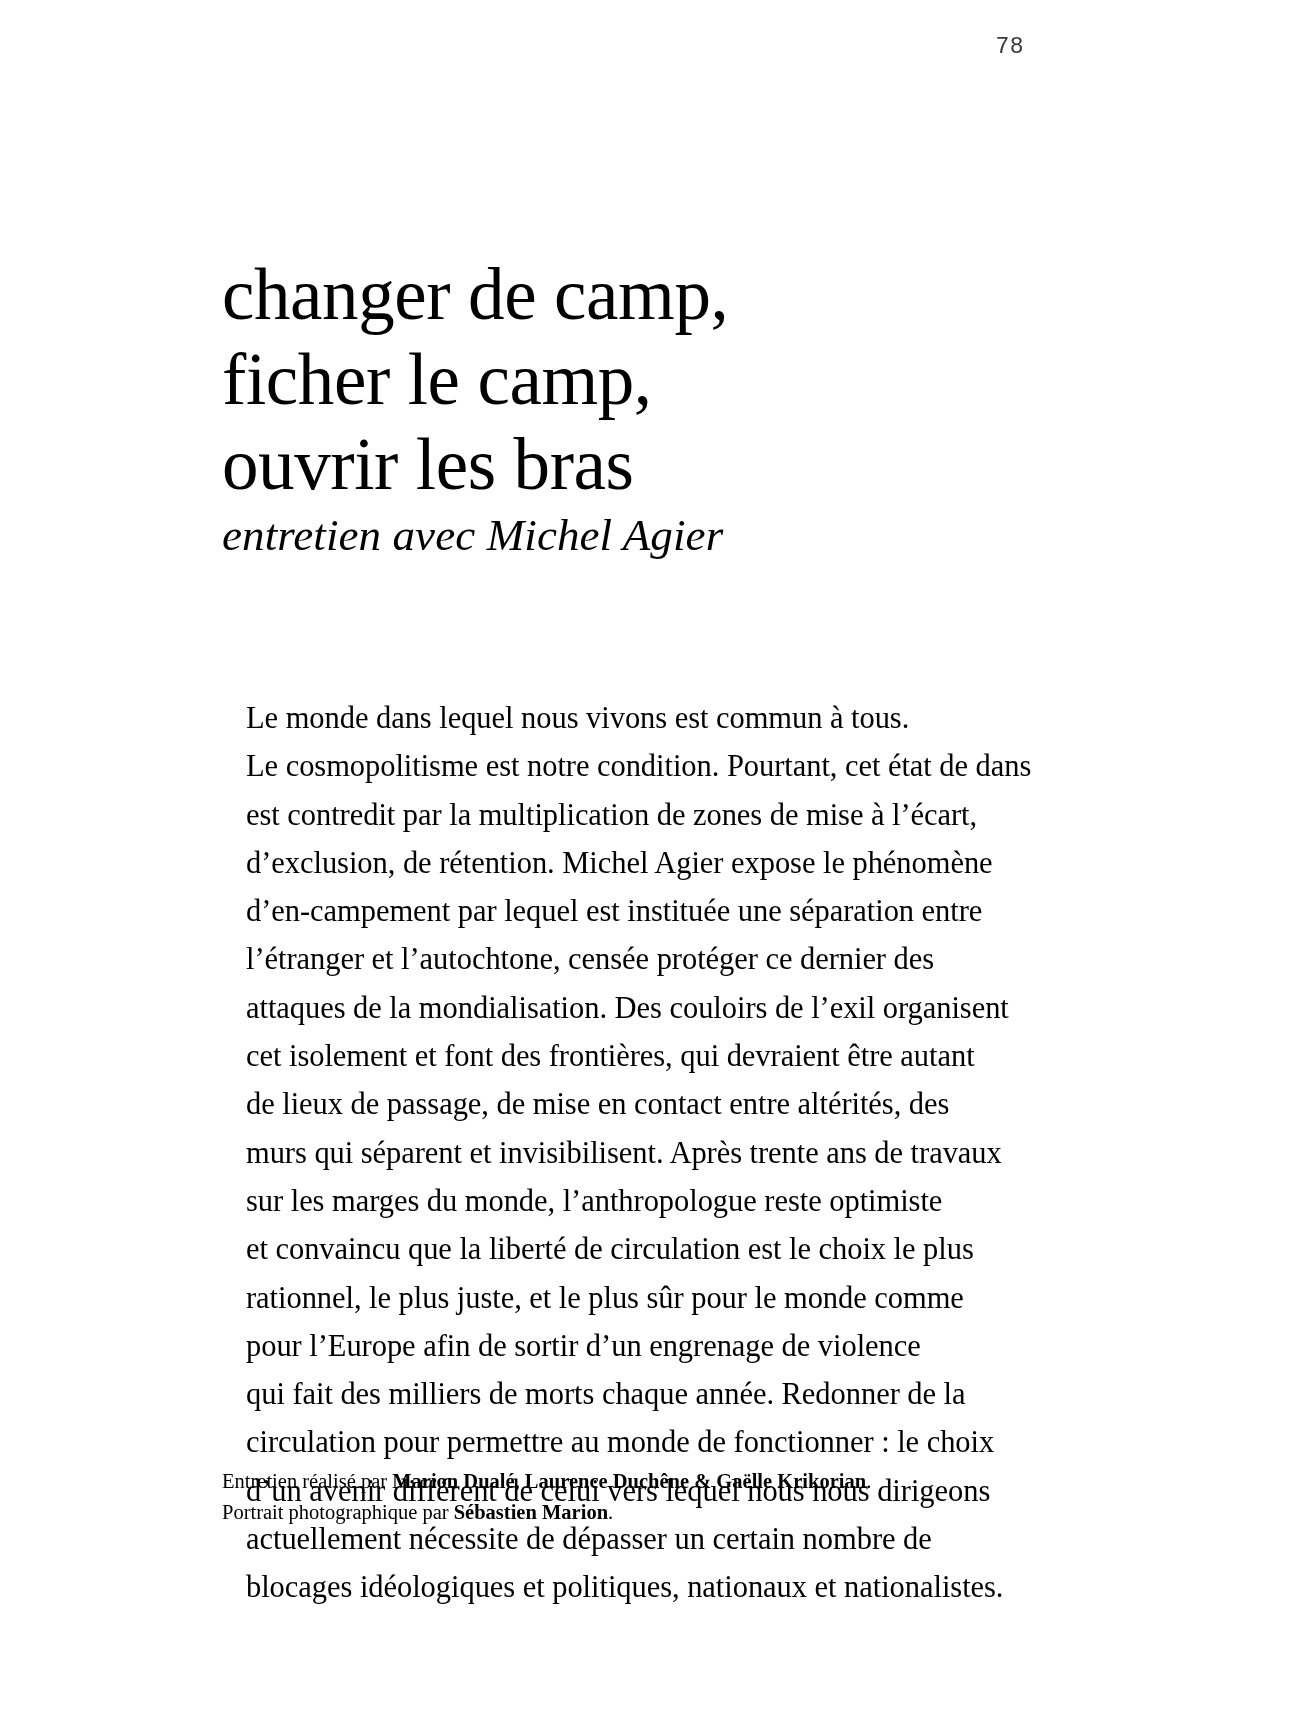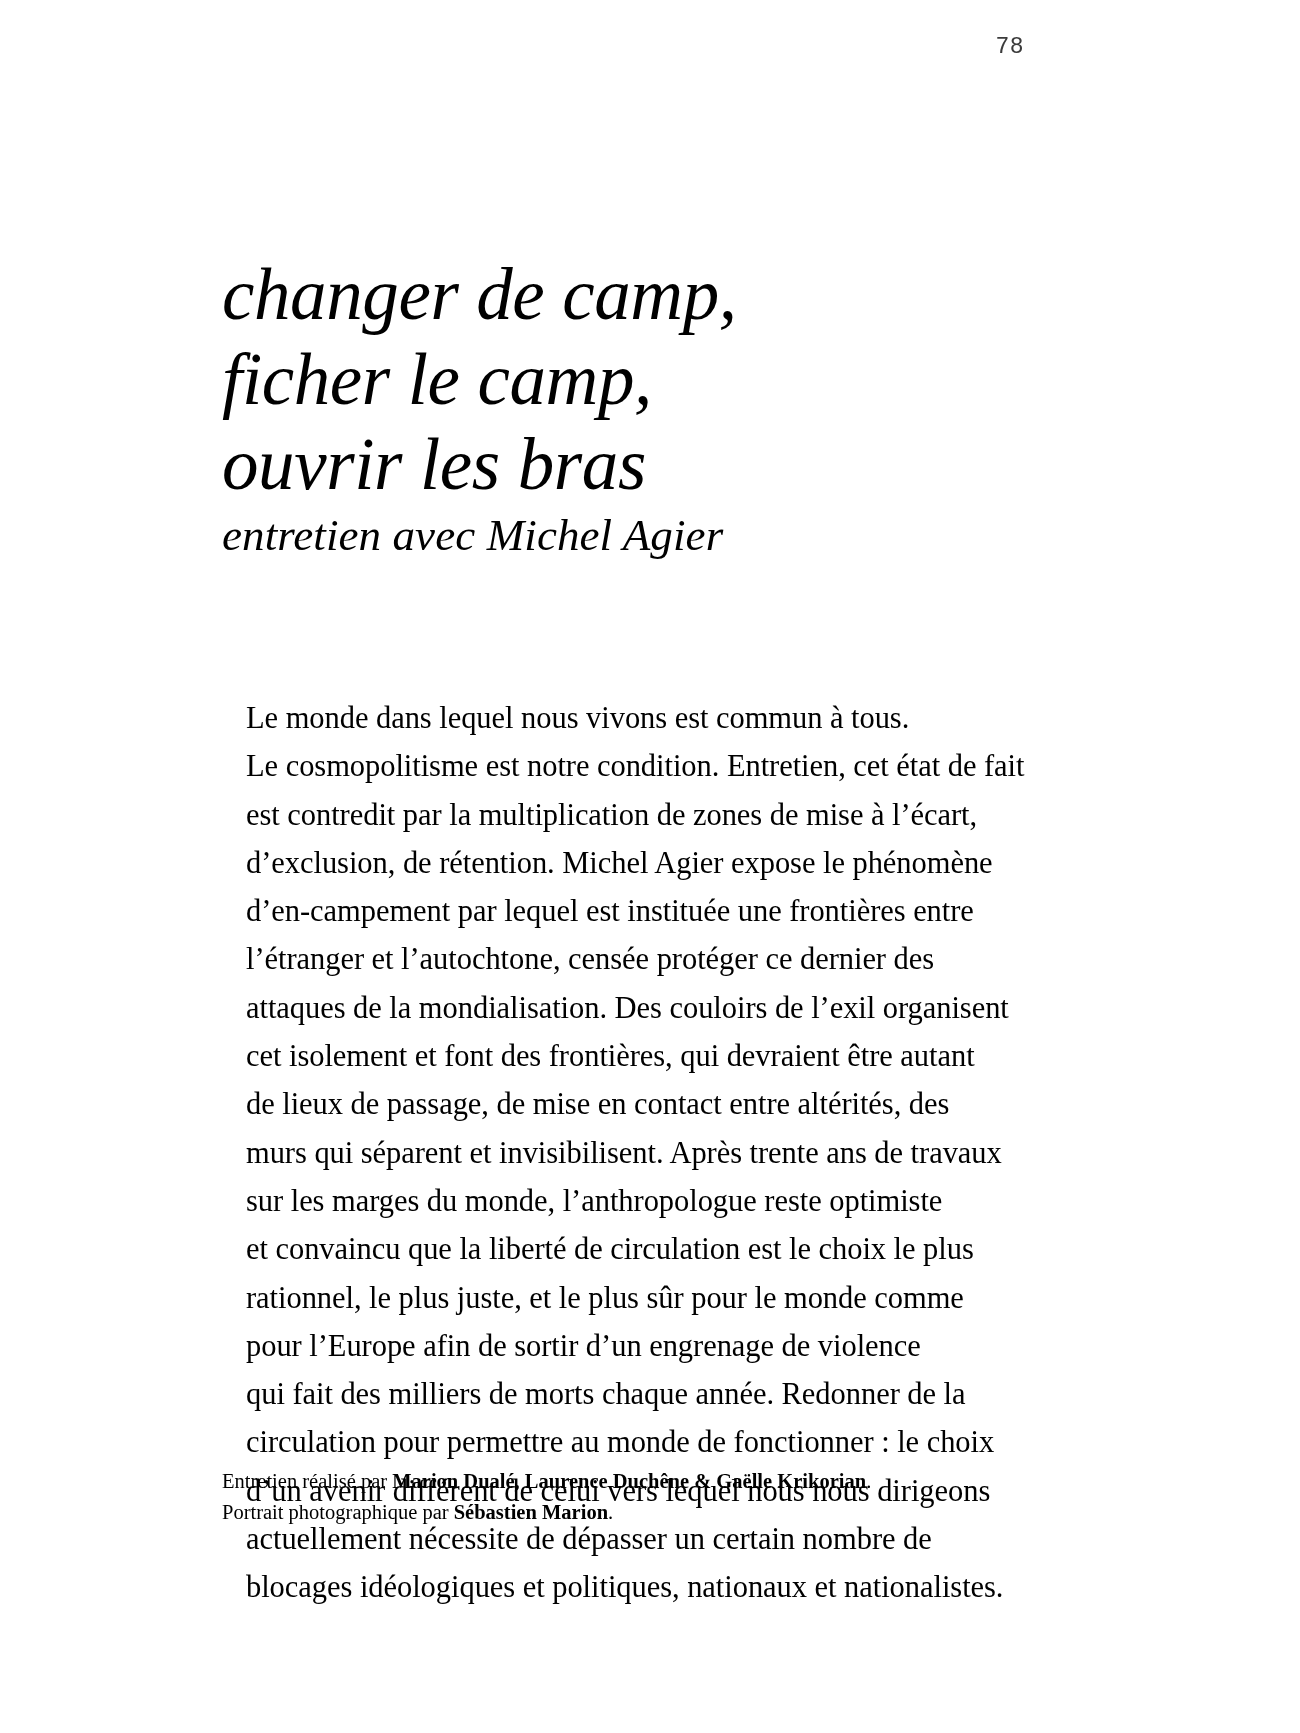--- a/index.html
+++ b/index.html
@@ -55,21 +55,20 @@
     width: 800px;
   }
   .title-line {
     font-family: "Liberation Serif", "DejaVu Serif", serif;
     font-size: 73px;
     line-height: 85px;
     font-weight: 400;
     letter-spacing: -0.4px;
     white-space: nowrap;
     color: #000;
-    font-style: italic;
   }
   .subtitle {
     font-family: "Liberation Serif", "DejaVu Serif", serif;
     font-style: italic;
     font-size: 45px;
     line-height: 56px;
     letter-spacing: 0.1px;
     white-space: nowrap;
     color: #000;
   }
@@ -122,24 +121,24 @@
       <h1 style="margin:0;font-weight:400;">
         <div class="title-line">changer de camp,</div>
         <div class="title-line">ficher le camp,</div>
         <div class="title-line">ouvrir les bras</div>
       </h1>
       <div class="subtitle">entretien avec Michel Agier</div>
     </div>
 
     <div class="lead">
       <div class="lead-line">Le monde dans lequel nous vivons est commun à tous.</div>
-      <div class="lead-line">Le cosmopolitisme est notre condition. Entretien, cet état de fait</div>
+      <div class="lead-line">Le cosmopolitisme est notre condition. Pourtant, cet état de dans</div>
       <div class="lead-line">est contredit par la multiplication de zones de mise à l’écart,</div>
       <div class="lead-line">d’exclusion, de rétention. Michel Agier expose le phénomène</div>
-      <div class="lead-line">d’en-campement par lequel est instituée une frontières entre</div>
+      <div class="lead-line">d’en-campement par lequel est instituée une séparation entre</div>
       <div class="lead-line">l’étranger et l’autochtone, censée protéger ce dernier des</div>
       <div class="lead-line">attaques de la mondialisation. Des couloirs de l’exil organisent</div>
       <div class="lead-line">cet isolement et font des frontières, qui devraient être autant</div>
       <div class="lead-line">de lieux de passage, de mise en contact entre altérités, des</div>
       <div class="lead-line">murs qui séparent et invisibilisent. Après trente ans de travaux</div>
       <div class="lead-line">sur les marges du monde, l’anthropologue reste optimiste</div>
       <div class="lead-line">et convaincu que la liberté de circulation est le choix le plus</div>
       <div class="lead-line">rationnel, le plus juste, et le plus sûr pour le monde comme</div>
       <div class="lead-line">pour l’Europe afin de sortir d’un engrenage de violence</div>
       <div class="lead-line">qui fait des milliers de morts chaque année. Redonner de la</div>

